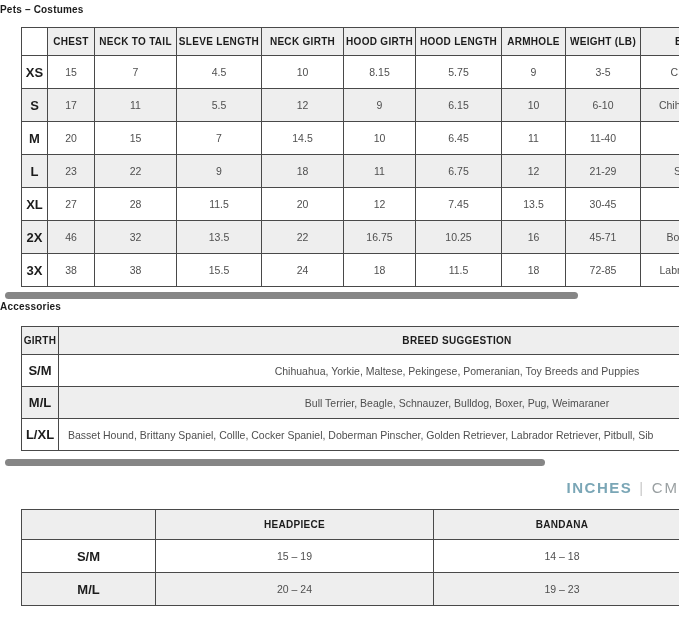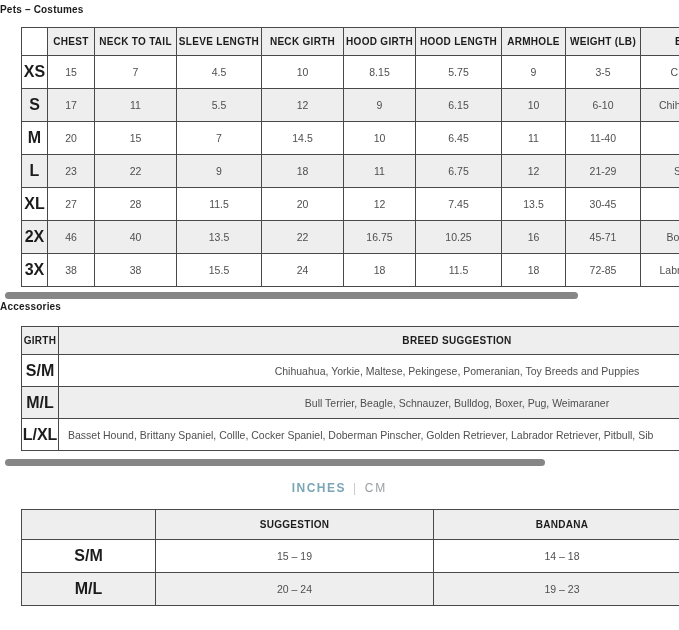--- a/index.html
+++ b/index.html
@@ -13,21 +13,21 @@
   .t2-title { margin-bottom:11px; }
 
   .clip-wrap { width:679px; overflow:hidden; padding-left:21px; }
 
   table { border-collapse:collapse; table-layout:fixed; }
   th, td { border:1px solid #494949; text-align:center; vertical-align:middle;
     overflow:hidden; white-space:nowrap; }
   th { background:#eeeeee; font-size:10px; font-weight:bold; color:#1c1c1c;
     letter-spacing:0.3px; height:28px; }
   td { font-size:10.5px; color:#4f4f4f; height:33px; }
-  td.size-col { font-weight:bold; color:#1c1c1c; font-size:16px; }
+  td.size-col { font-weight:bold; color:#1c1c1c; font-size:13px; }
 
   
   .costumes { width:760px; }
   .costumes thead th:first-child { background:#ffffff; }
   .costumes tbody tr:nth-child(even) td { background:#eeeeee; }
   .costumes .clip-col { text-align:right; padding-right:83px; }
   .costumes thead .clip-col { padding-right:84px; }
 
   
   .accessories { width:834px; }
@@ -37,21 +37,21 @@
 
   
   .headwear { width:669px; }
   .headwear th { height:30px; }
   .headwear tbody tr:nth-child(even) td { background:#eeeeee; }
 
   .hscroll { height:7px; background:#868686; border-radius:4px; margin-left:5px; }
   .hscroll-1 { width:573px; margin-top:5px; }
   .hscroll-2 { width:540px; margin-top:8px; }
 
-  .units-row { margin-top:15px; text-align:center; font-size:12px;
+  .units-row { margin-top:15px; text-align:right; font-size:15px;
     letter-spacing:1.5px; line-height:14px; }
   .units-row .inches { font-weight:bold; }
   .units-row .sep { color:#c9c9c9; padding:0 7px; font-weight:normal; }
   .headwear-wrap { margin-top:14px; }
 </style>
 </head>
 <body>
 
 <div class="section-title t1-title">Pets – Costumes</div>
 
@@ -140,21 +140,21 @@
         <td>20</td>
         <td>12</td>
         <td>7.45</td>
         <td>13.5</td>
         <td>30-45</td>
         <td class="clip-col">Shi</td>
       </tr>
       <tr>
         <td class="size-col">2X</td>
         <td>46</td>
-        <td>40</td>
+        <td>32</td>
         <td>13.5</td>
         <td>22</td>
         <td>16.75</td>
         <td>10.25</td>
         <td>16</td>
         <td>45-71</td>
         <td class="clip-col">Border</td>
       </tr>
       <tr>
         <td class="size-col">3X</td>
@@ -212,21 +212,21 @@
 <div class="clip-wrap headwear-wrap">
   <table class="headwear">
     <colgroup>
         <col style="width:134px">
         <col style="width:278px">
         <col style="width:257px">
       </colgroup>
     <thead>
       <tr>
         <th></th>
-        <th>SUGGESTION</th>
+        <th>HEADPIECE</th>
         <th>BANDANA</th>
       </tr>
     </thead>
     <tbody>
       <tr>
         <td class="size-col">S/M</td>
         <td>15 – 19</td>
         <td>14 – 18</td>
       </tr>
       <tr>

